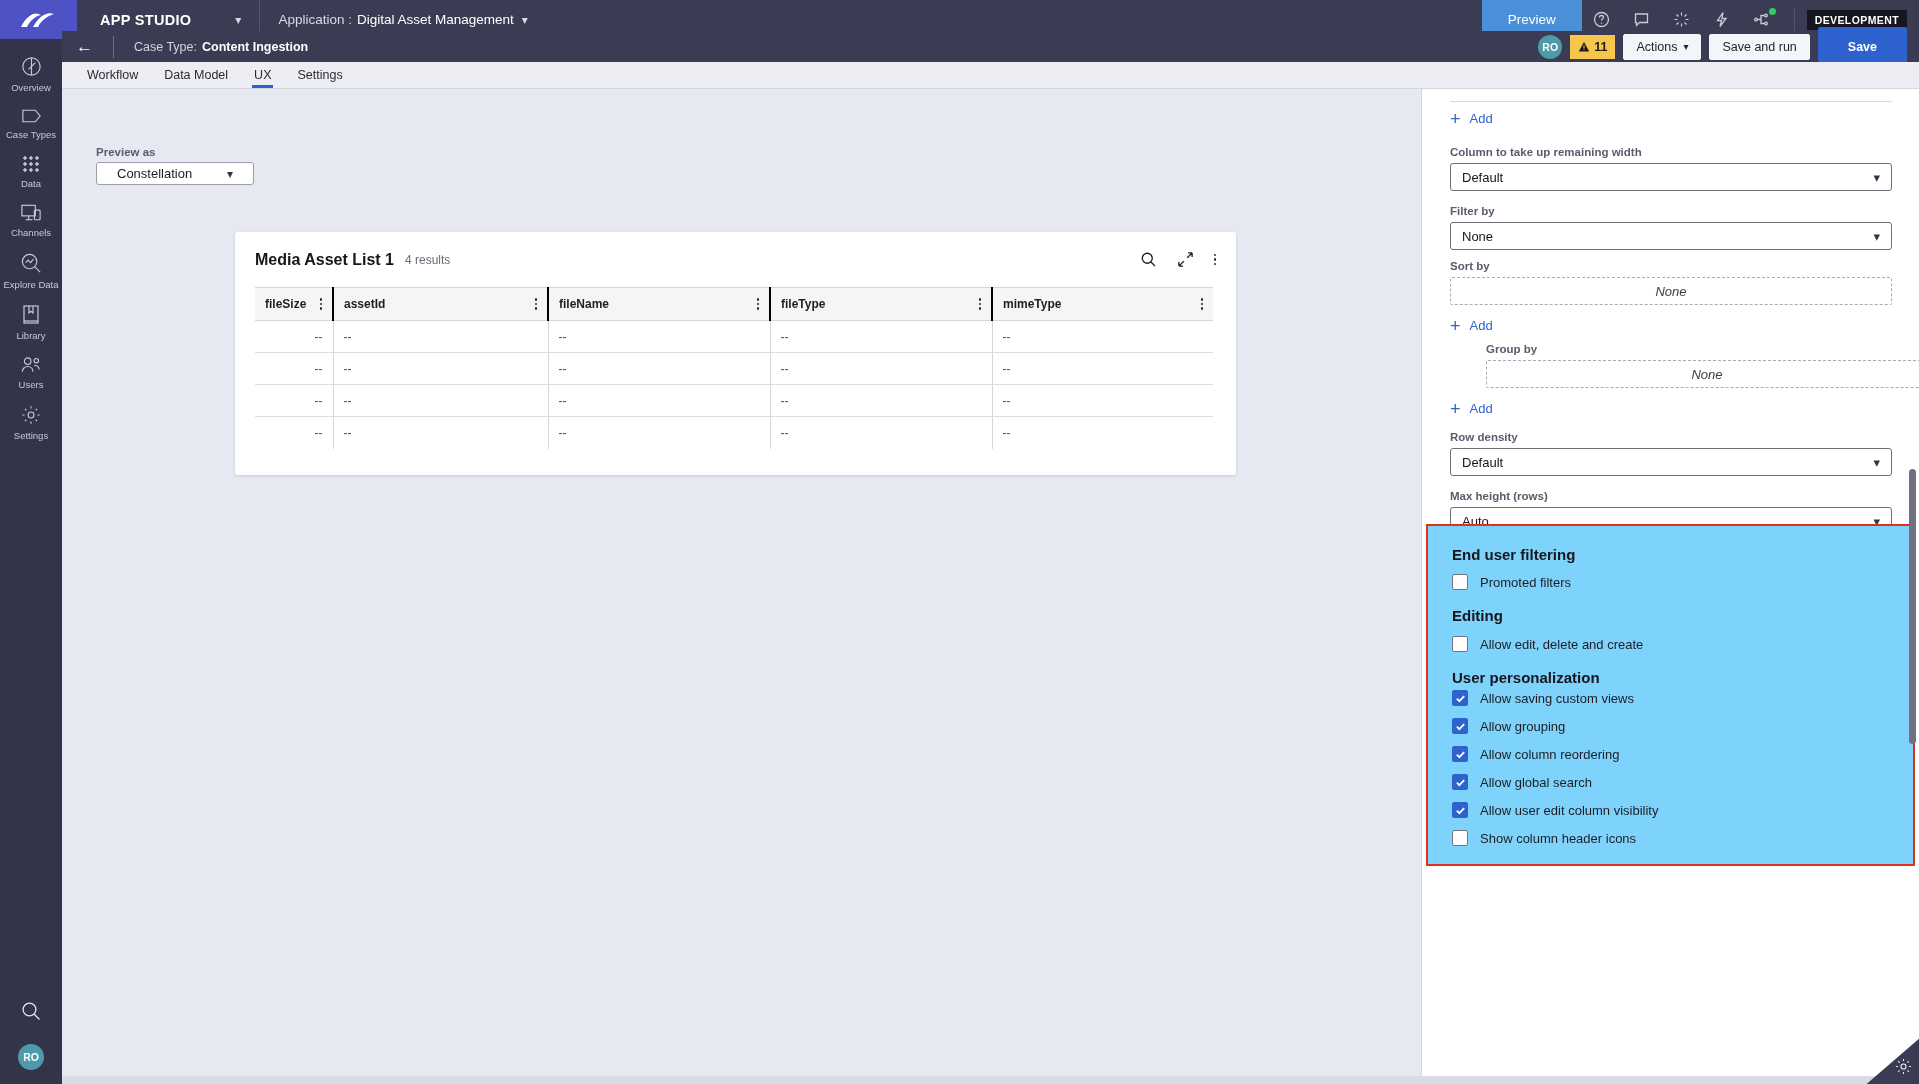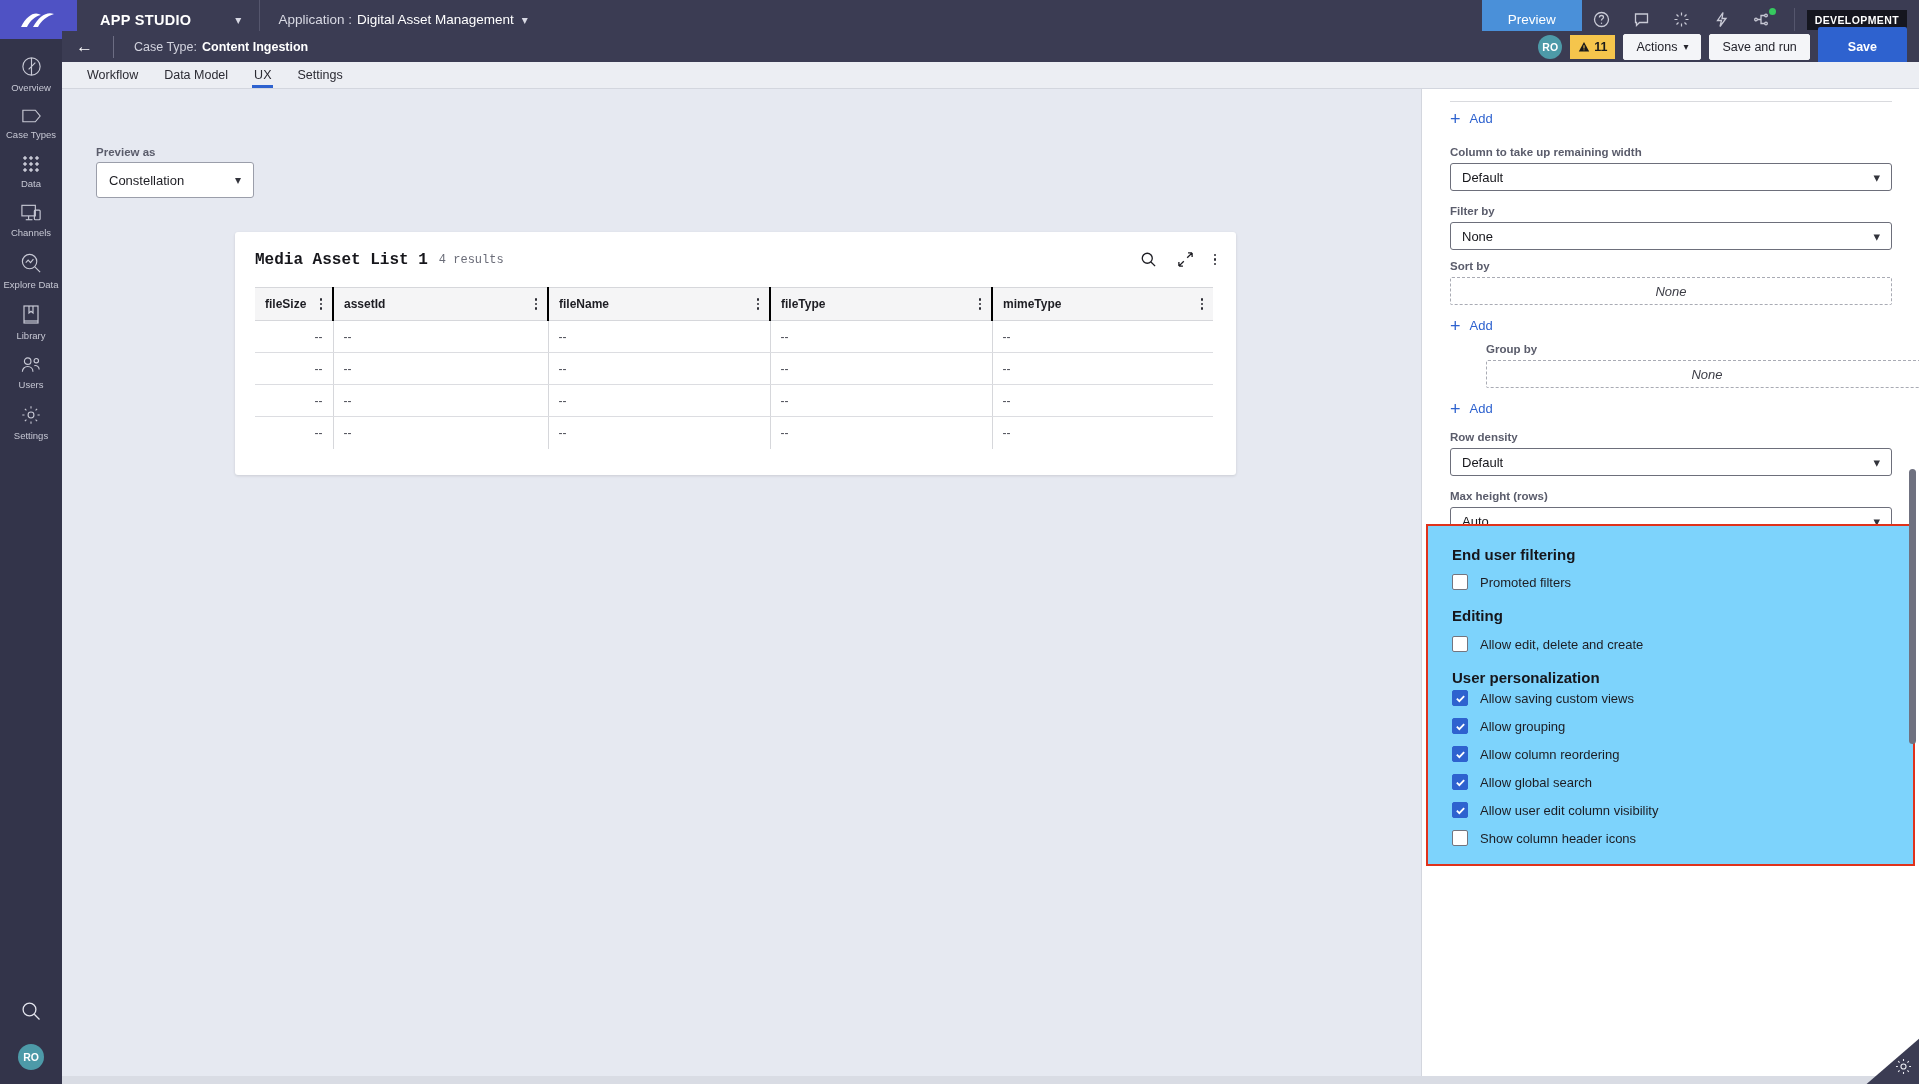--- a/index.html
+++ b/index.html
@@ -121,35 +121,35 @@
   
   .canvas {
     position: absolute; top: 89px; left: 62px; width: 1359px; height: 995px;
     background: #e6e9f1; overflow: hidden;
   }
   .preview-as-label {
     position: absolute; top: 57px; left: 34px;
     font-size: 11.5px; color: #5a5c6b; font-weight: bold;
   }
   .preview-select {
-    position: absolute; top: 73px; left: 34px; width: 158px; height: 36px;
+    position: absolute; top: 73px; left: 34px; width: 158px; height: 23px;
     background: #ffffff; border: 1px solid #9b9eaa; border-radius: 3px;
-    display: flex; align-items: center; padding: 0 12px; cursor: pointer;
+    display: flex; align-items: center; padding: 0 20px; cursor: pointer;
     font-size: 13px; color: #1d1d23;
   }
   .preview-select .chev { margin-left: auto; color: #33343c; font-size: 12px; }
 
   
   .list-card {
     position: absolute; top: 143px; left: 173px; width: 1001px; height: 243px;
     background: #ffffff; border-radius: 3px;
     box-shadow: 0 1px 3px rgba(0,0,0,.12);
   }
   .card-head {
-    height: 55px; display: flex; align-items: center; padding: 16px 20px; font-family: Liberation Mono, monospace;
+    height: 55px; display: flex; align-items: center; padding: 16px 20px;
   }
   .card-title { font-size: 16px; font-weight: bold; color: #16161b; }
   .card-count { font-size: 12px; color: #6a6c78; margin-left: 11px; }
   .card-actions { margin-left: auto; display: flex; align-items: center; gap: 20px; }
   .card-actions span { cursor: pointer; display: flex; }
   .card-actions svg { stroke: #1d1d23; fill: none; }
 
   table.grid { width: 958px; margin-left: 20px; border-collapse: collapse; }
   table.grid th {
     background: #f5f5f6; border-top: 1px solid #d6d7db;

